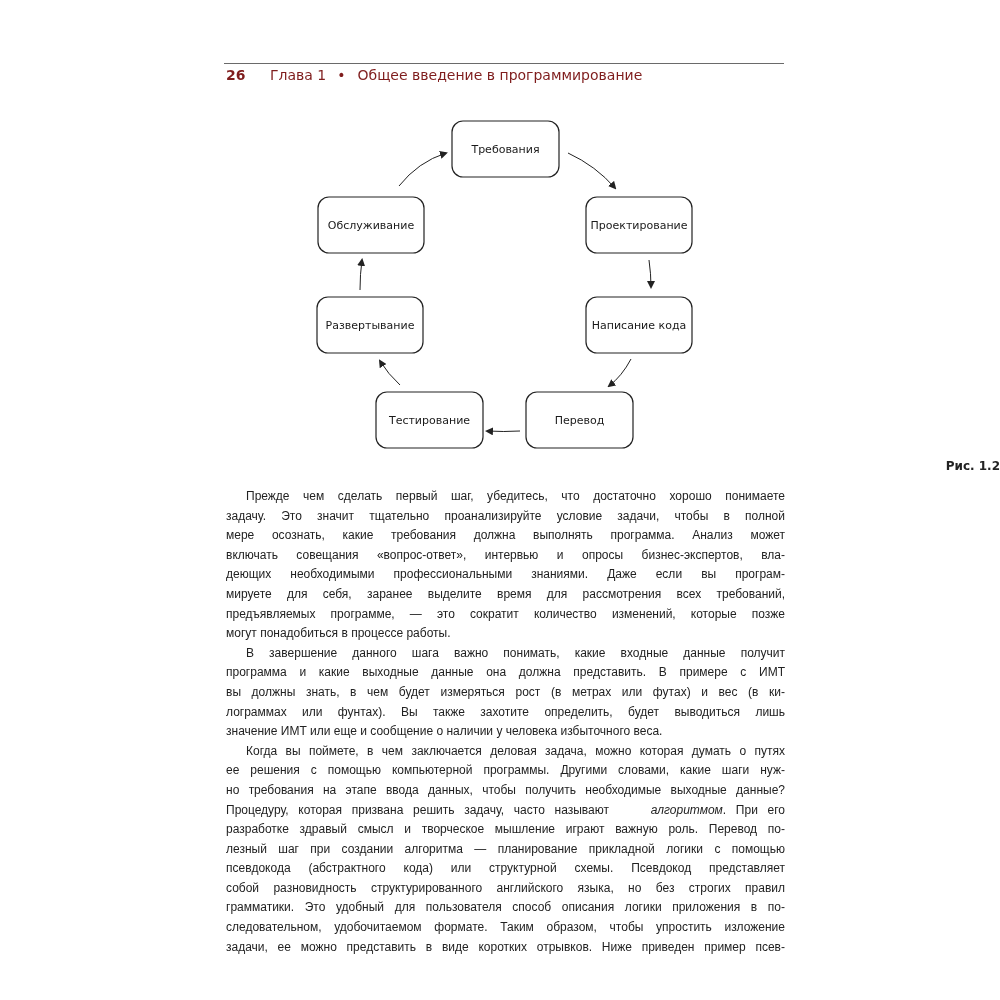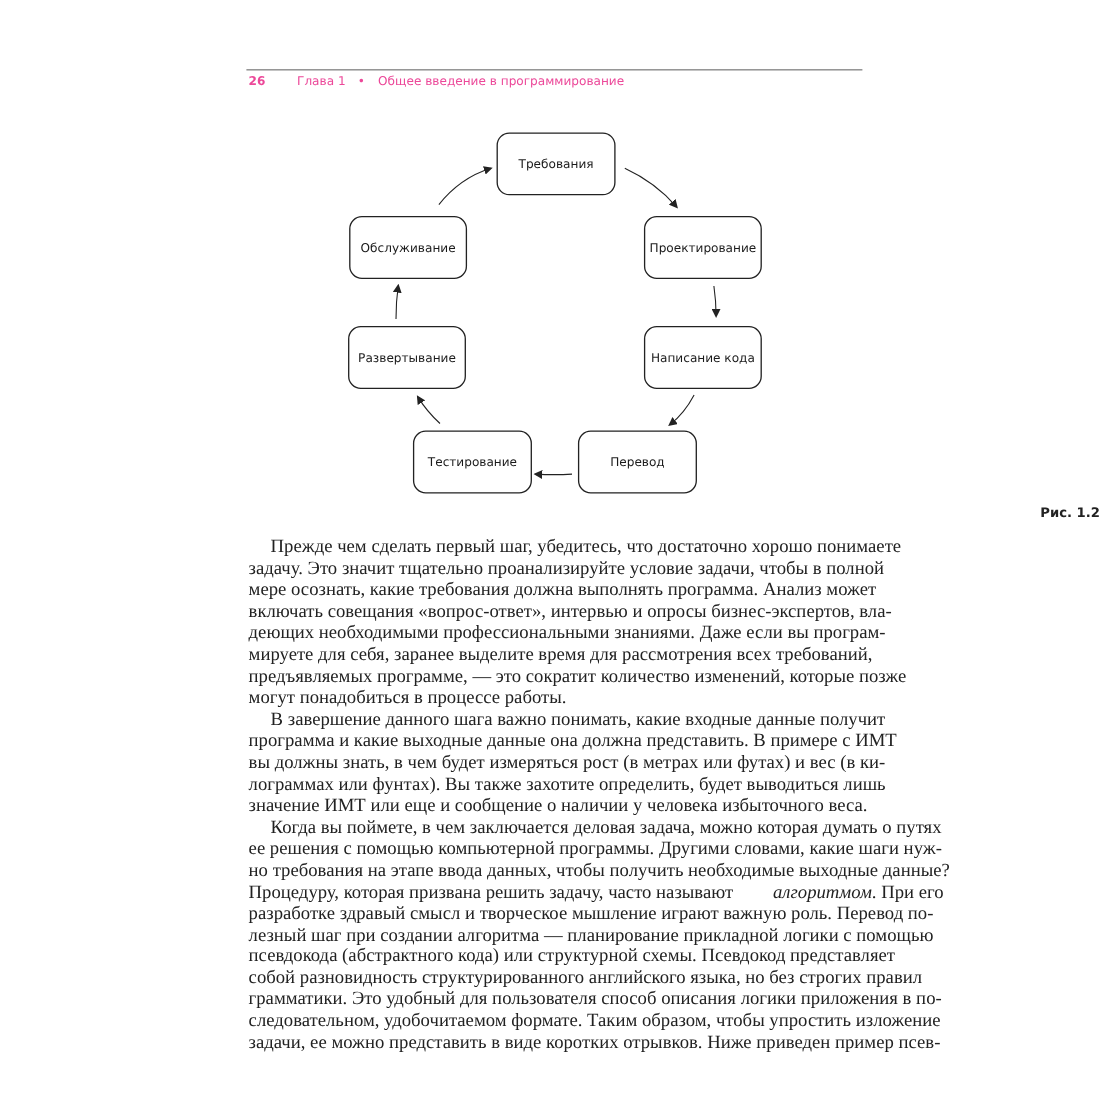--- a/index.html
+++ b/index.html
@@ -1,28 +1,28 @@
 <!DOCTYPE html>
 <html><head>
   <meta charset="utf-8">
   <style>
     html, body { margin: 0; padding: 0; background: #ffffff; }
     body { width: 1000px; height: 1000px; position: relative; overflow: hidden; }
     .page { position: absolute; left: 0; top: 0; width: 1000px; height: 1000px; }
     .header-rule { position: absolute; left: 224px; top: 63px; width: 560px; height: 0; border-top: 1.5px solid #6a6a6a; }
-    .header { position: absolute; left: 226px; top: 67px; height: 20px; font-family: "DejaVu Sans", sans-serif; font-size: 11px; color: #ec4899; white-space: nowrap; }
+    .header { position: absolute; left: 226px; top: 67px; height: 20px; font-family: "DejaVu Sans", sans-serif; font-size: 14px; color: #7f1d1d; white-space: nowrap; }
     .header .pnum { font-weight: bold; display: inline-block; width: 44px; }
     .header .chap { display: inline-block; }
     .header .bullet { display: inline-block; margin: 0 12px 0 11px; }
     .diagram { position: absolute; left: 0; top: 0; width: 1000px; height: 500px; }
     .node-rect { fill: #ffffff; stroke: #222222; stroke-width: 1.2; }
     .node-label { font-family: "DejaVu Sans", sans-serif; font-size: 11px; fill: #1a1a1a; }
     .arrow { fill: none; stroke: #222222; stroke-width: 1; }
     .caption { position: absolute; left: 0; width: 1000px; top: 459px; text-align: right; font-family: "DejaVu Sans", sans-serif; font-weight: bold; font-size: 12px; color: #222; }
-    .body-text { position: absolute; left: 226px; top: 487px; width: 559px; font-family: Liberation Serif, serif; font-size: 17px; line-height: 19.6px; color: #222; }
+    .body-text { position: absolute; left: 226px; top: 487px; width: 559px; font-family: Liberation Sans, sans-serif; font-size: 12px; line-height: 19.6px; color: #222; }
     .body-text p { margin: 0; text-indent: 20px; text-align: justify; }
     .line { display: block; text-align: justify; text-align-last: justify; white-space: nowrap; }
     .line.last { text-align-last: left; }
     .line.indent { padding-left: 20px; }
     .body-text p { text-indent: 0; }
     .em { font-style: italic; margin-left: 32px; }
   </style>
 </head>
 <body>
 

